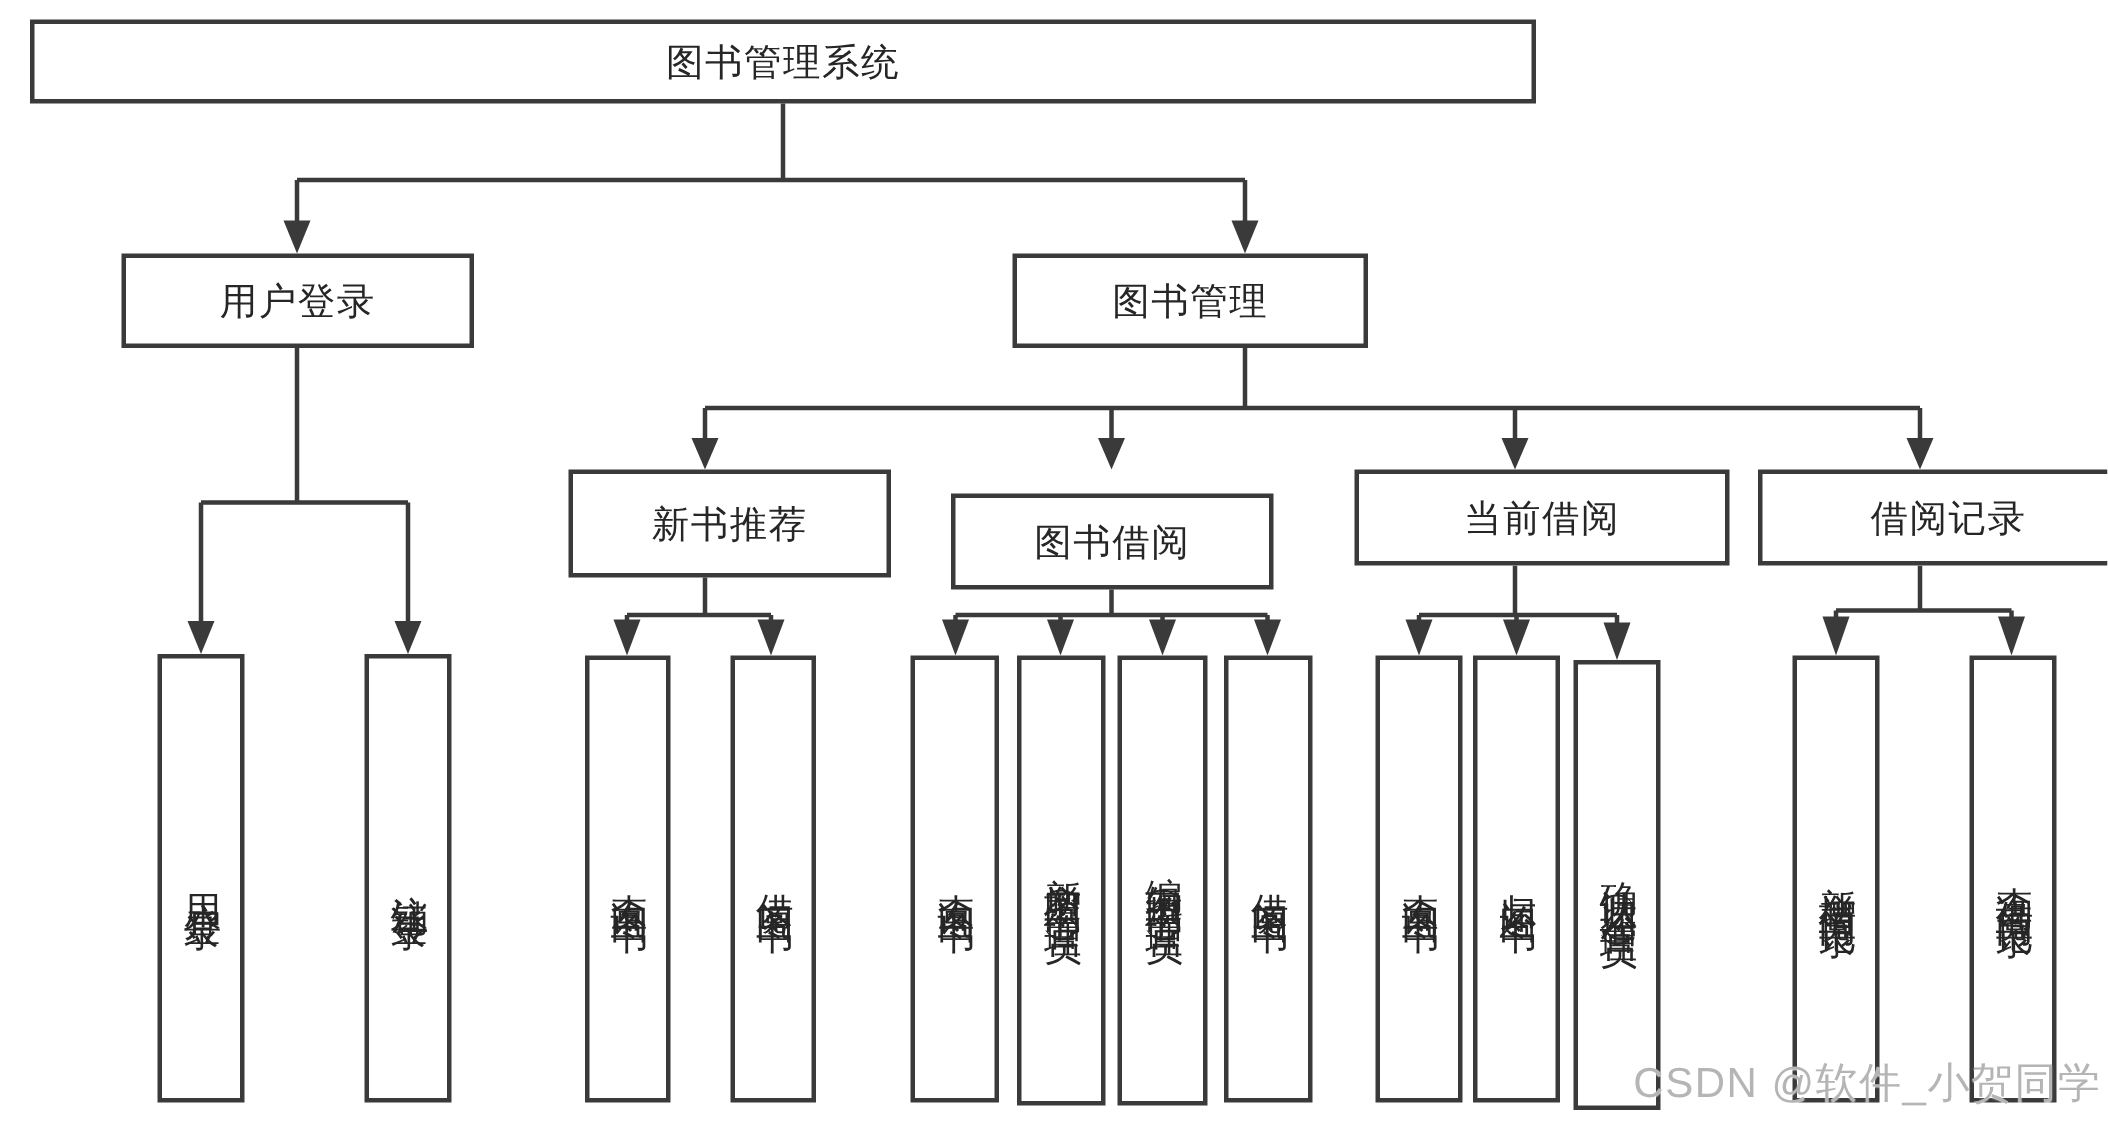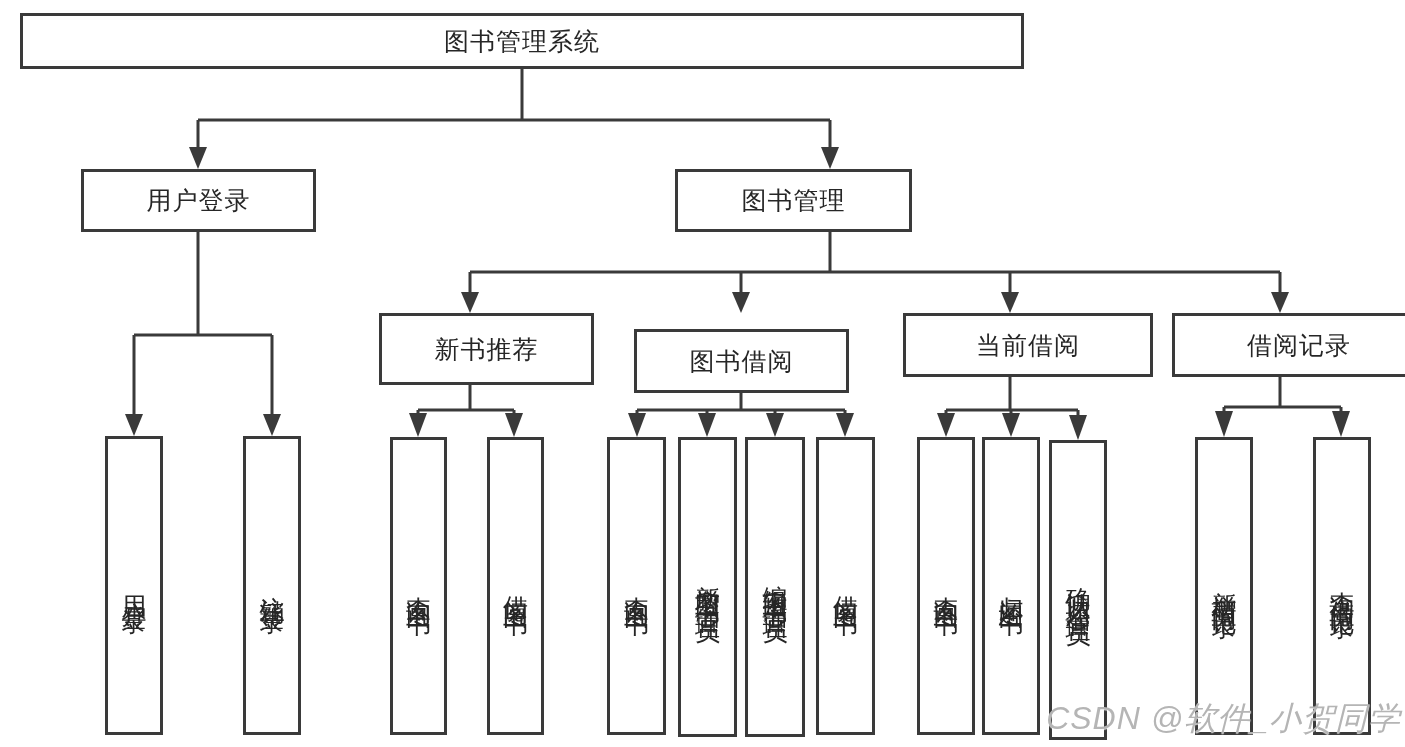--- a/index.html
+++ b/index.html
@@ -27,26 +27,25 @@
     font-size:25px;
     letter-spacing:5px;
     line-height:1;
   }
   #wires{position:absolute;left:0;top:0;z-index:1;}
   .box{z-index:2;}
   #watermark{
     position:absolute;
     right:4px;bottom:6px;
     z-index:5;
-    font-size:32px;
+    font-size:28px;
     color:#b5b5b5;
     letter-spacing:1px;
     text-shadow:0 1px 1px rgba(255,255,255,0.8);
     white-space:nowrap;
-    font-style:italic;
   }
 </style>
 </head>
 <body>
 
 <div id="canvas">
 
   <svg id="wires" width="1405" height="747" viewBox="0 0 1405 747">
     <g stroke="#3a3a3a" stroke-width="3" fill="none">
       <path d="M522,68 V120 M198,120 H830 M198,120 V148 M830,120 V148"></path>

